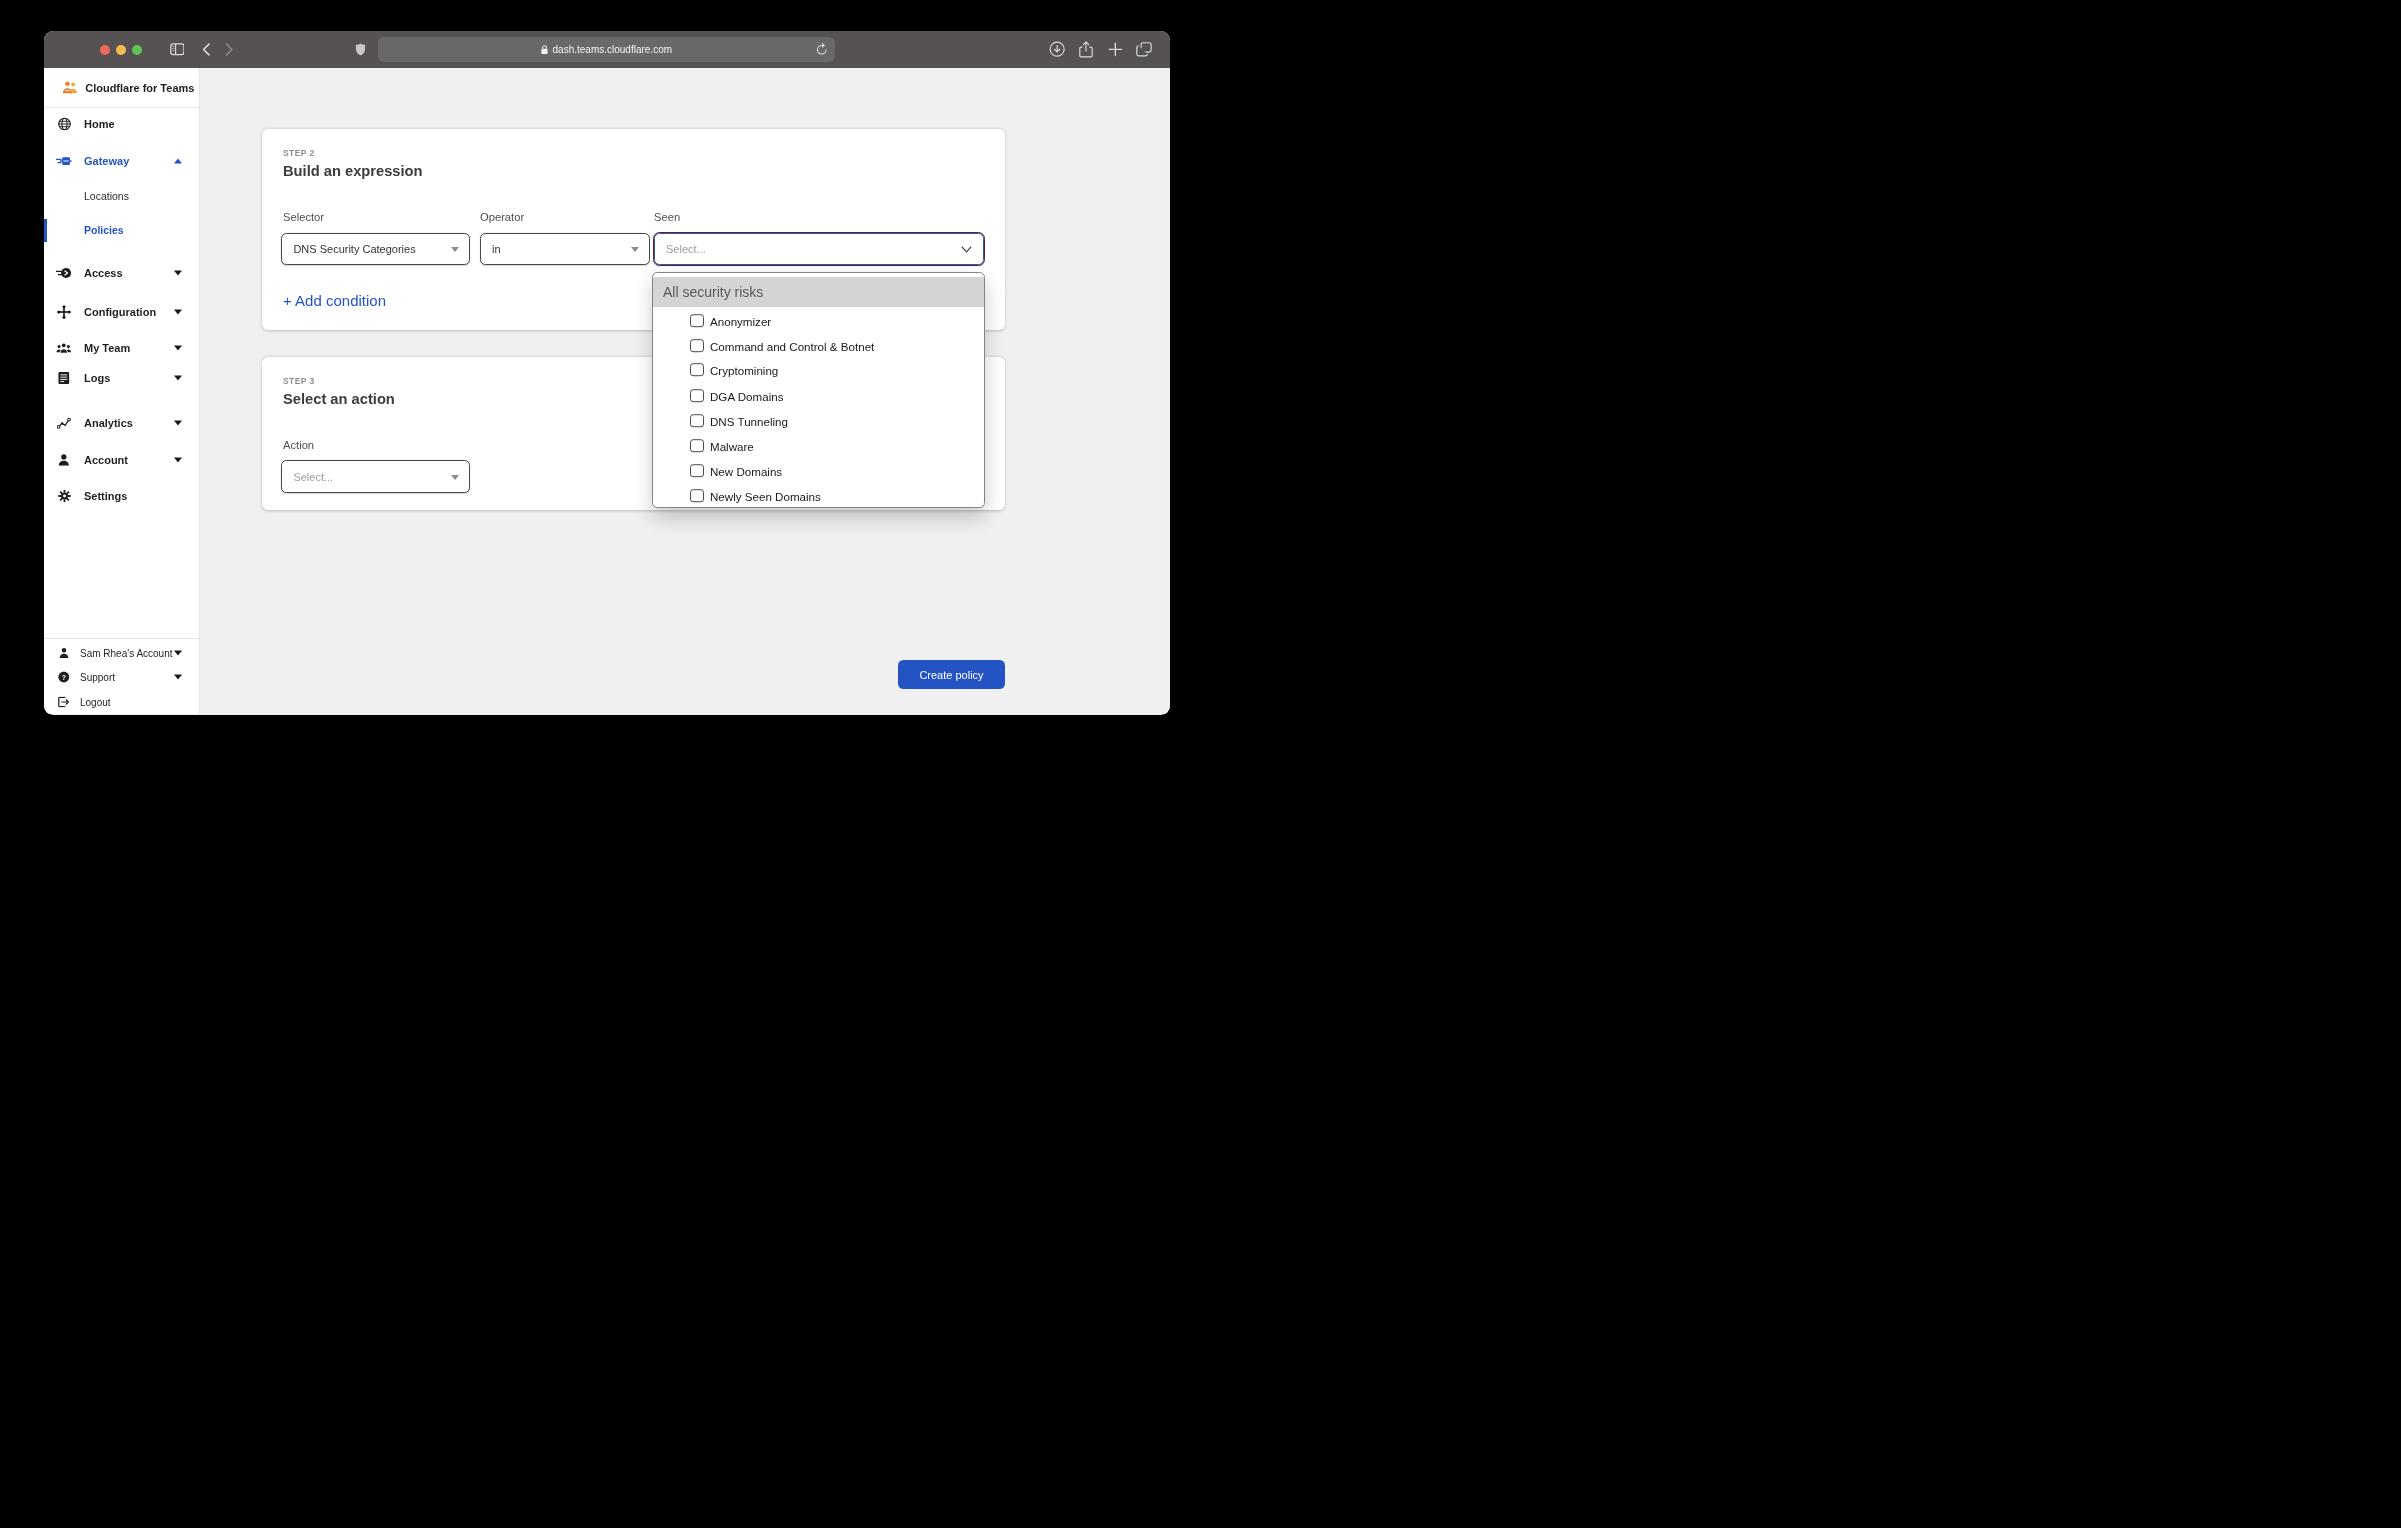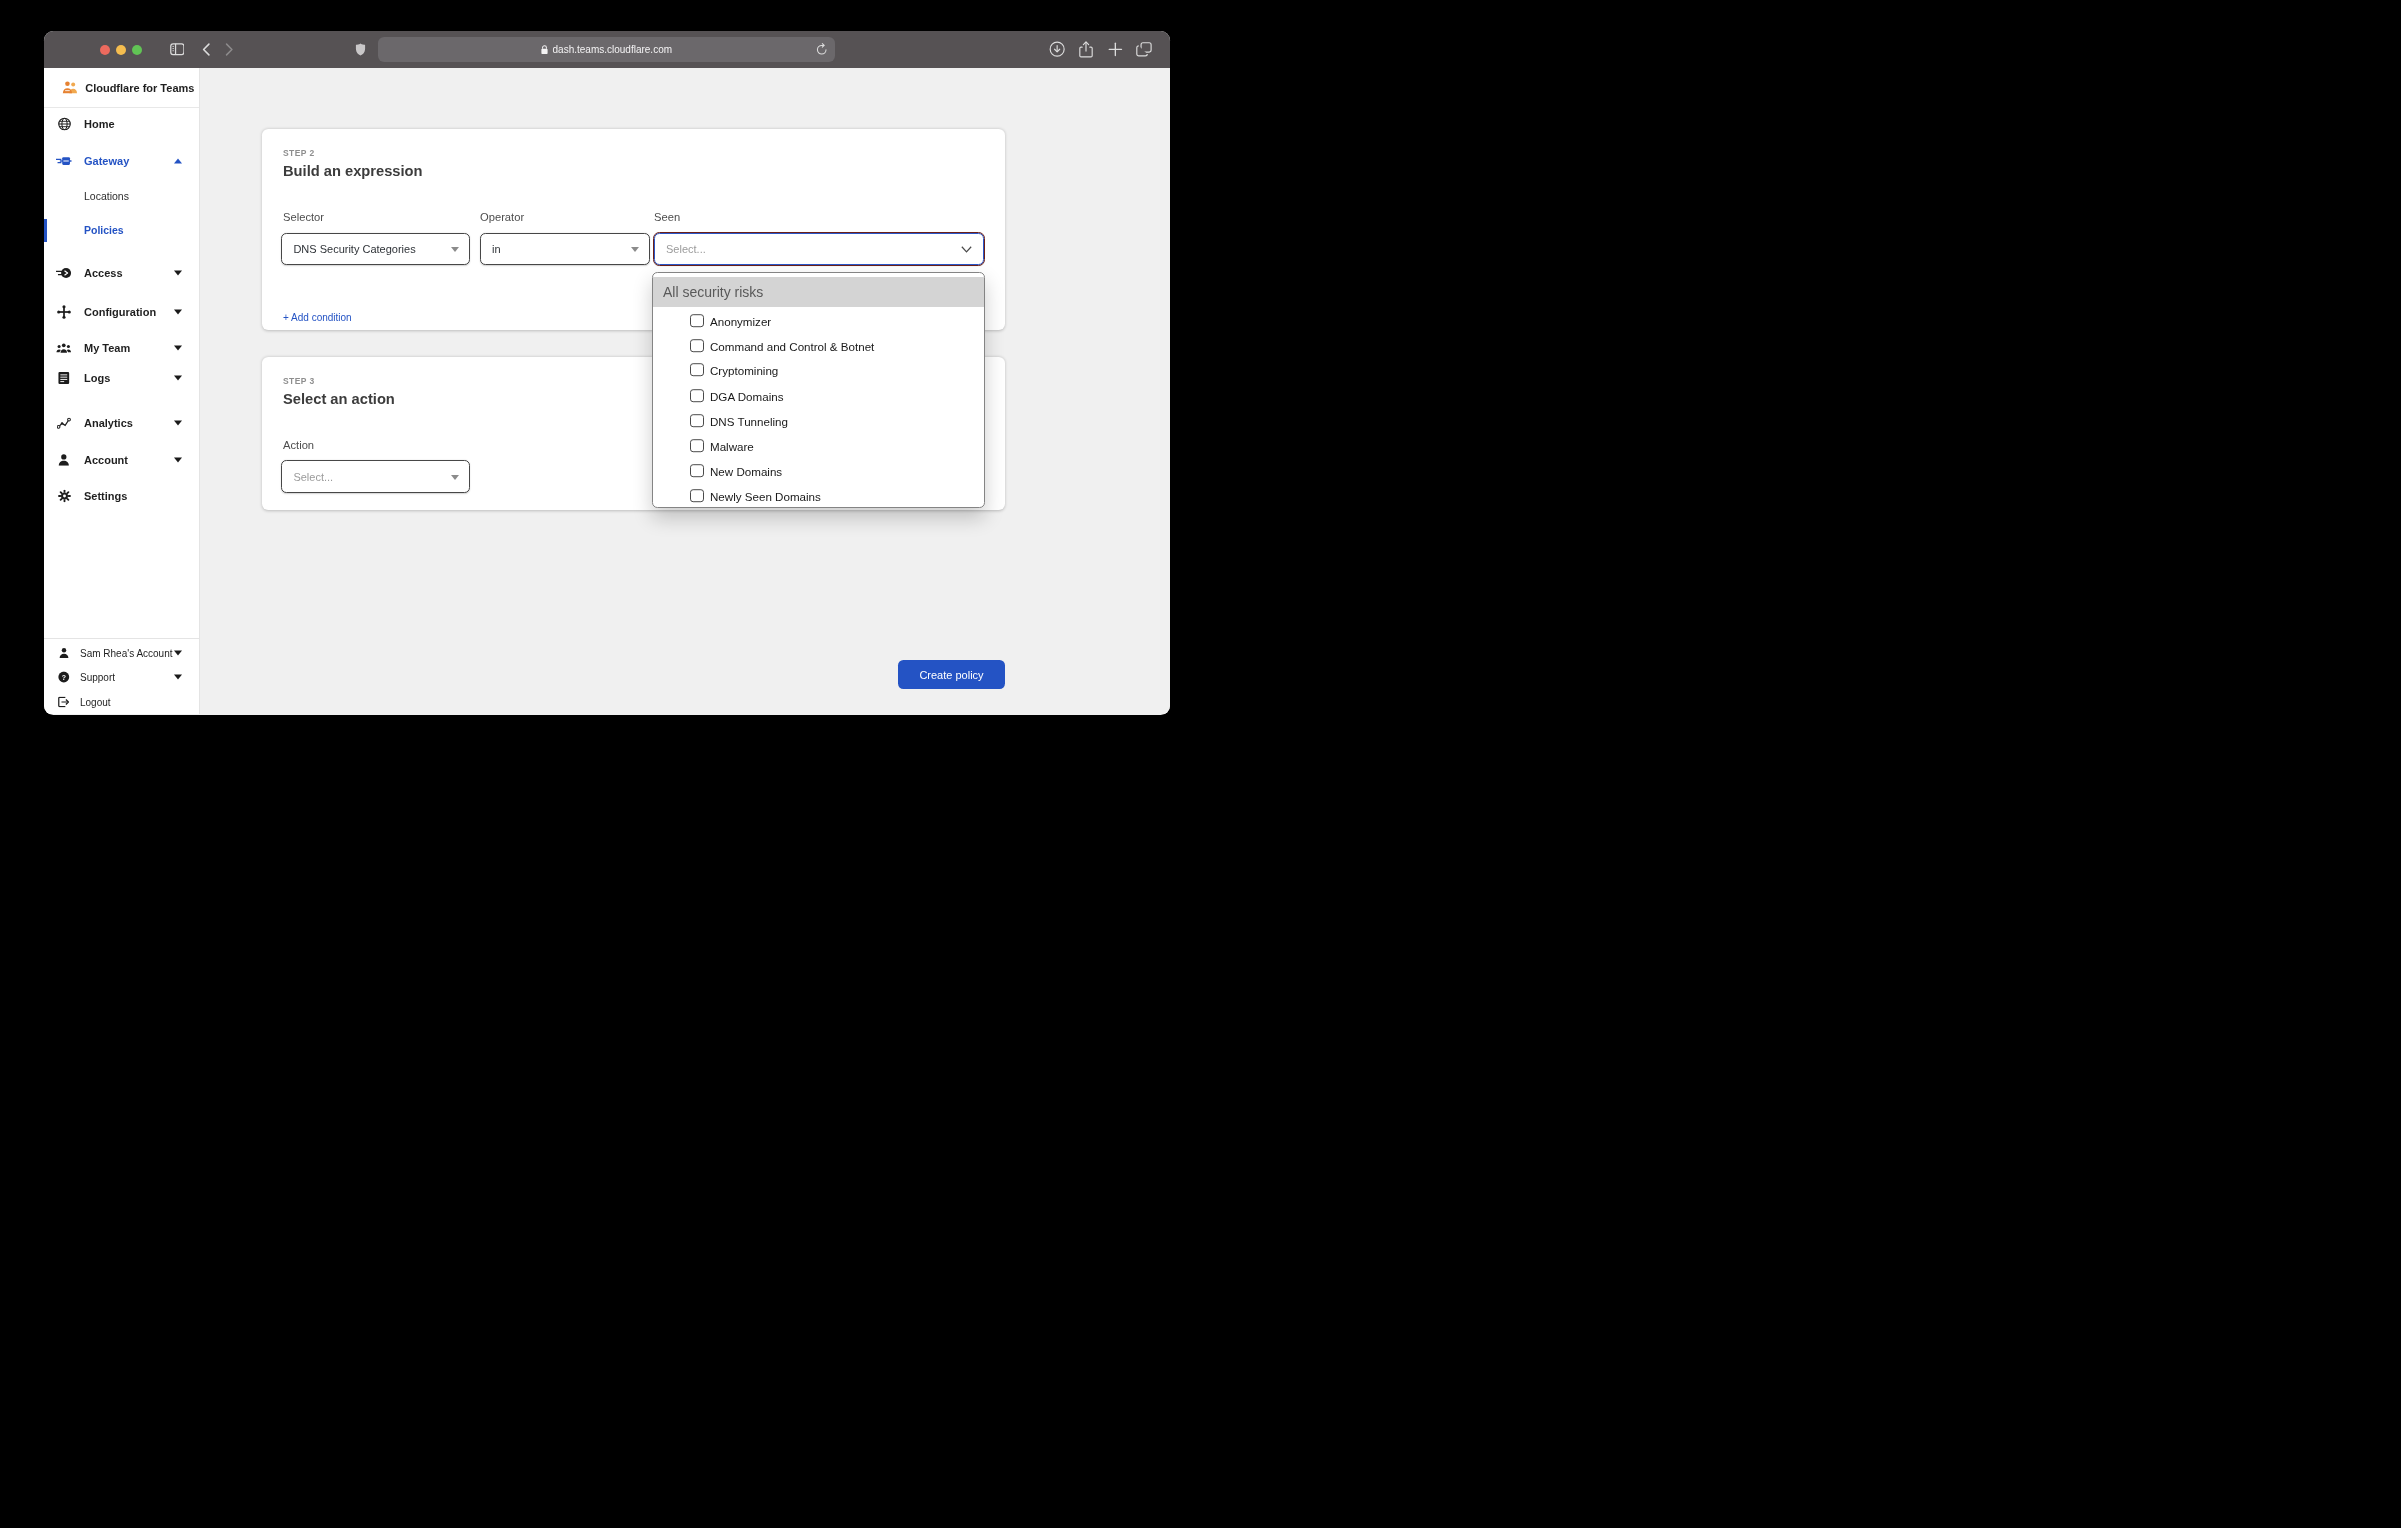--- a/index.html
+++ b/index.html
@@ -57,21 +57,21 @@
   .field-label{position:absolute;font-size:11.2px;color:#4d4d4d;}
   .select{position:absolute;height:32px;background:#fff;border:0.8px solid #474747;border-radius:5.4px;
     display:flex;align-items:center;padding:4px 11px;font-size:11px;color:#2f3338;
     box-sizing:border-box;box-shadow:0 0.8px 1.5px rgba(0,0,0,.18);}
   .select .tri{position:absolute;right:10px;top:50%;transform:translateY(-40%);
     width:0;height:0;border-left:4.6px solid transparent;border-right:4.6px solid transparent;
     border-top:5.4px solid #8b8b8b;}
   .select.value-focus{border:1.5px solid #2b57c8;outline:0.8px solid #6b2019;color:#9b9b9b;}
   .select .placeholder{color:#9b9b9b;}
   .chev{position:absolute;right:11px;top:50%;transform:translateY(-50%);}
-  .link{position:absolute;font-size:10px;color:#2453c4;margin-top:20px;}
+  .link{position:absolute;font-size:15px;color:#2453c4;}
   .cutinput{position:absolute;top:18.6px;height:28px;background:#fff;border:0.8px solid #414141;
     border-radius:5.4px;box-shadow:0 0.8px 2.3px rgba(0,0,0,.3);overflow:hidden;box-sizing:border-box;}
   .cutinput span{position:absolute;left:10px;top:5.4px;font-size:10px;color:#1f1f1f;white-space:nowrap;}
   
   .dropdown{position:absolute;left:452px;top:204px;width:333px;height:236px;background:#fff;
     border:0.8px solid #848484;border-radius:5.4px;box-shadow:0 9.3px 20px rgba(0,0,0,.20);
     z-index:10;box-sizing:border-box;overflow:hidden;}
   .dd-header{margin-top:3.9px;height:30px;background:#d4d4d4;display:flex;align-items:center;
     padding-left:10px;font-size:14px;color:#595959;}
   .dd-option{position:absolute;left:0;right:8px;height:25px;margin-left:18px;}

